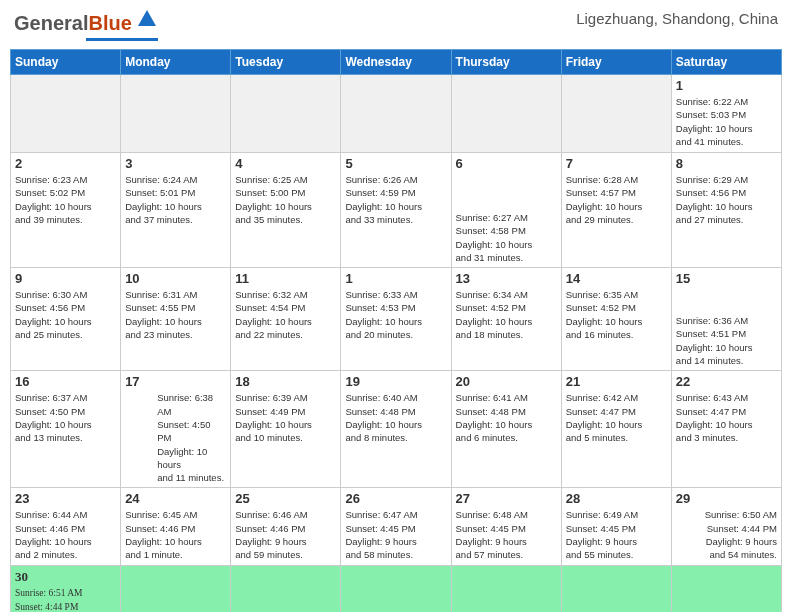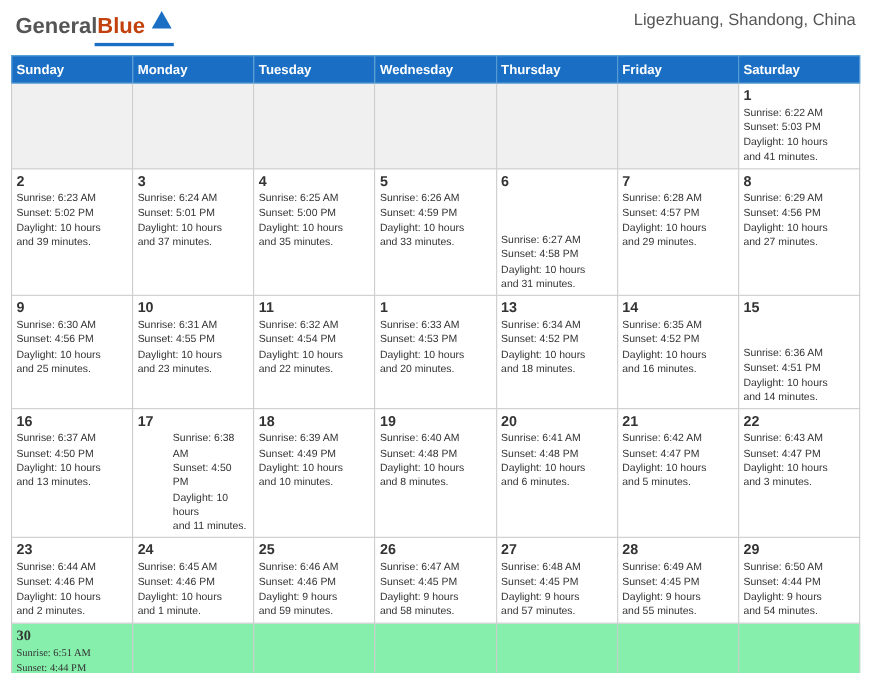--- a/index.html
+++ b/index.html
@@ -340,21 +340,21 @@
         </td>
         <td>
           <span class="day-number">28</span>
           <div class="day-info" style="white-space: pre-line;">Sunrise: 6:49 AM
 Sunset: 4:45 PM
 Daylight: 9 hours
 and 55 minutes.</div>
         </td>
         <td>
           <span class="day-number">29</span>
-          <div class="day-info" style="white-space: pre-line;">Sunrise: 6:50 AM
+          <div class="day-info" style="white-space: pre-line; text-align: right;">Sunrise: 6:50 AM
 Sunset: 4:44 PM
 Daylight: 9 hours
 and 54 minutes.</div>
         </td>
       </tr>
       <tr>
         <td>
           <span class="day-number">30</span>
           <div class="day-info" style="white-space: pre-line;">Sunrise: 6:51 AM
 Sunset: 4:44 PM

